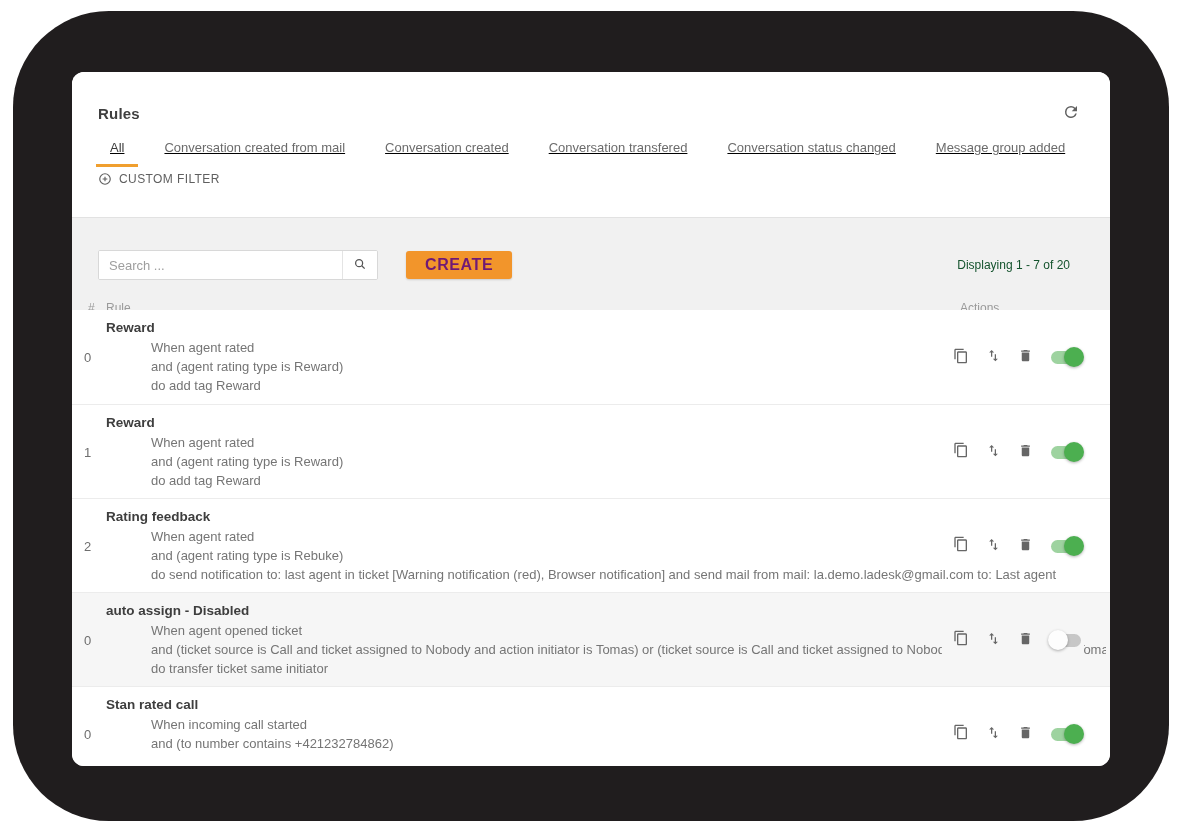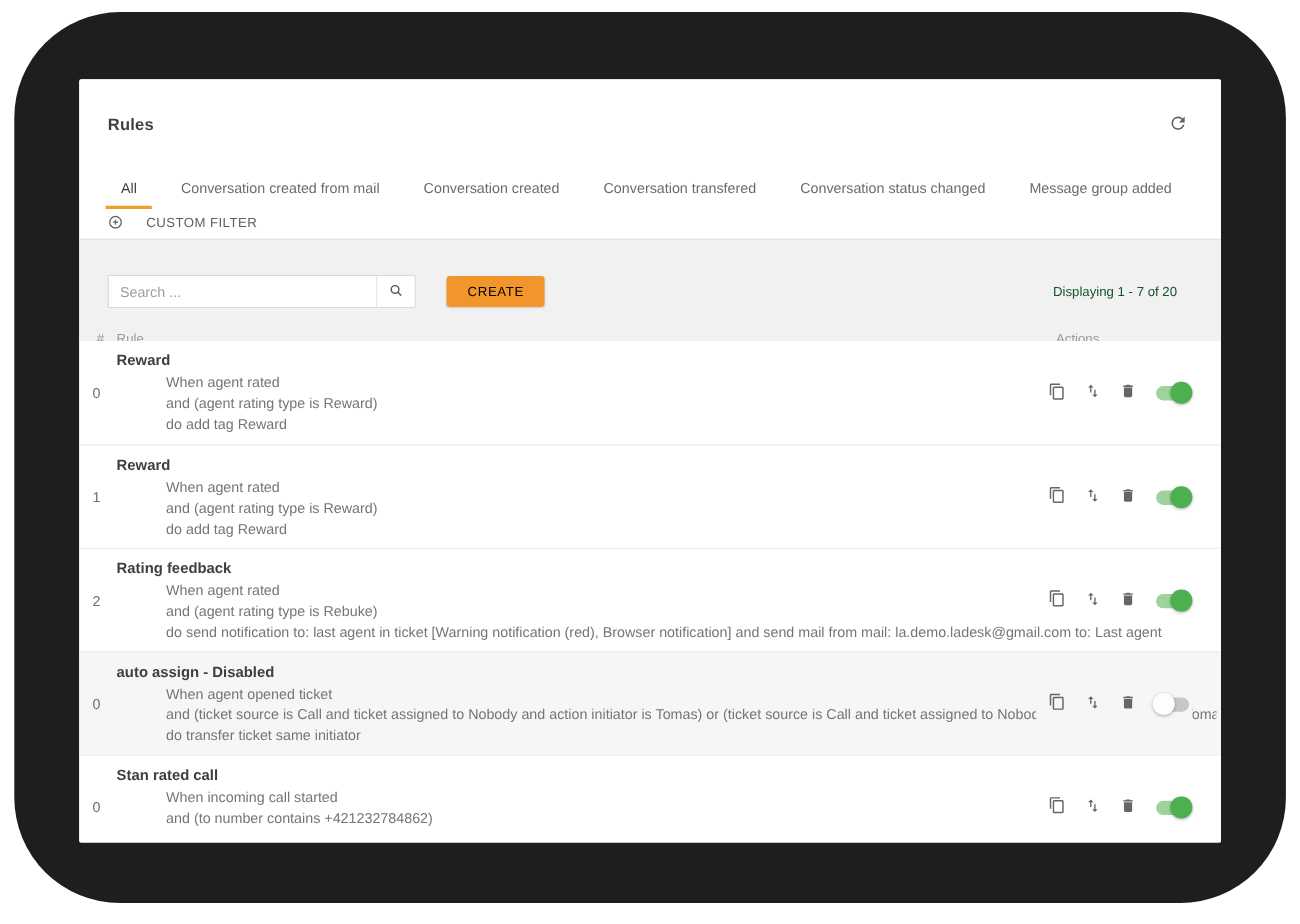--- a/index.html
+++ b/index.html
@@ -1,44 +1,44 @@
 <!DOCTYPE html>
 <html><head>
 <meta charset="utf-8">
 <style>
   * { margin:0; padding:0; box-sizing:border-box; }
   html,body { width:1182px; height:840px; background:#ffffff; font-family:"Liberation Sans","DejaVu Sans",sans-serif; }
   .stage { position:relative; width:1182px; height:840px; background:#ffffff; overflow:hidden; }
 
   .blob { position:absolute; left:13px; top:11px; width:1156px; height:810px; background:#201d1e; border-radius:96px; }
 
-  .card { position:absolute; left:72px; top:72px; width:1038px; height:694px; background:#ffffff; border-radius:2px; overflow:hidden; }
+  .card { position:absolute; left:72px; top:72px; width:1038px; height:694px; background:#ffffff; border-radius:12px; overflow:hidden; }
 
   
   .card-header { position:relative; height:146px; background:#ffffff; border-bottom:1px solid #e2e2e2; }
   .title-row { display:flex; align-items:center; justify-content:space-between; padding:30px 28px 0 26px; }
   .page-title { font-size:15px; font-weight:700; color:#3f3f3f; letter-spacing:.2px; }
   .refresh-btn { width:22px; height:22px; border:none; background:transparent; cursor:pointer; color:#616161; display:flex; align-items:center; justify-content:center; }
 
-  .tabs { display:flex; align-items:flex-end; gap:12px; padding:0 12px; margin:33px 0 0 12px; }
+  .tabs { display:flex; align-items:flex-end; gap:12px; padding:0 12px; margin:10px 0 0 12px;text-decoration:underline; }
   .tab { position:relative; padding:6px 14px 12px 14px; font-size:13px; color:#6b6b6b; background:transparent; border:none; cursor:pointer; white-space:nowrap; }
   .tab.active { color:#3d3d3d; }
   .tab.active::after { content:""; position:absolute; left:0; right:0; bottom:0; height:3px; background:#f09f2e; }
 
-  .custom-filter { display:flex; align-items:center; gap:21px; margin:5px 0 0 26px; font-size:12px; color:#5f5f5f; letter-spacing:.4px; background:transparent; border:none; cursor:pointer; }
+  .custom-filter { display:flex; align-items:center; gap:7px; margin:5px 0 0 26px; font-size:12px; color:#5f5f5f; letter-spacing:.4px; background:transparent; border:none; cursor:pointer; }
   .custom-filter svg { display:block; }
 
   
   .band { height:92px; background:#f1f1f1; }
   .band-toolbar { display:flex; align-items:center; padding:32px 40px 0 26px; }
   .search-group { display:flex; height:30px; border:1px solid #d8d8d8; border-radius:2px; background:#ffffff; overflow:hidden; }
   .search-input { width:243px; height:28px; border:none; outline:none; padding:0 10px; font-size:13px; color:#444; font-family:inherit; }
   .search-input::placeholder { color:#9e9e9e; }
   .search-btn { width:35px; background:#ffffff; border:none; border-left:1px solid #e4e4e4; cursor:pointer; display:flex; align-items:center; justify-content:center; color:#555; }
-  .create-btn { margin-left:28px; height:28px; padding:0 19px; background:#f2952b; color:#000000; border:none; border-radius:3px; font-size:12px; font-weight:400; letter-spacing:.6px; cursor:pointer; box-shadow:0 1px 2px rgba(0,0,0,.15); }
+  .create-btn { margin-left:28px; height:28px; padding:0 19px; background:#f2952b; color:#701a75; border:none; border-radius:3px; font-size:16px; font-weight:700; letter-spacing:.6px; cursor:pointer; box-shadow:0 1px 2px rgba(0,0,0,.15); }
   .toolbar-spacer { flex:1; }
   .displaying { font-size:12px; color:#14532d; }
 
   .cols { display:flex; align-items:center; margin-top:21px; padding-right:26px; font-size:12px; color:#9a9a9a; }
   .col-index { margin-left:16px; width:18px; }
   .col-rule { margin-left:0; }
   .col-spacer { flex:1; }
   .col-actions { width:124px; }
 
   

